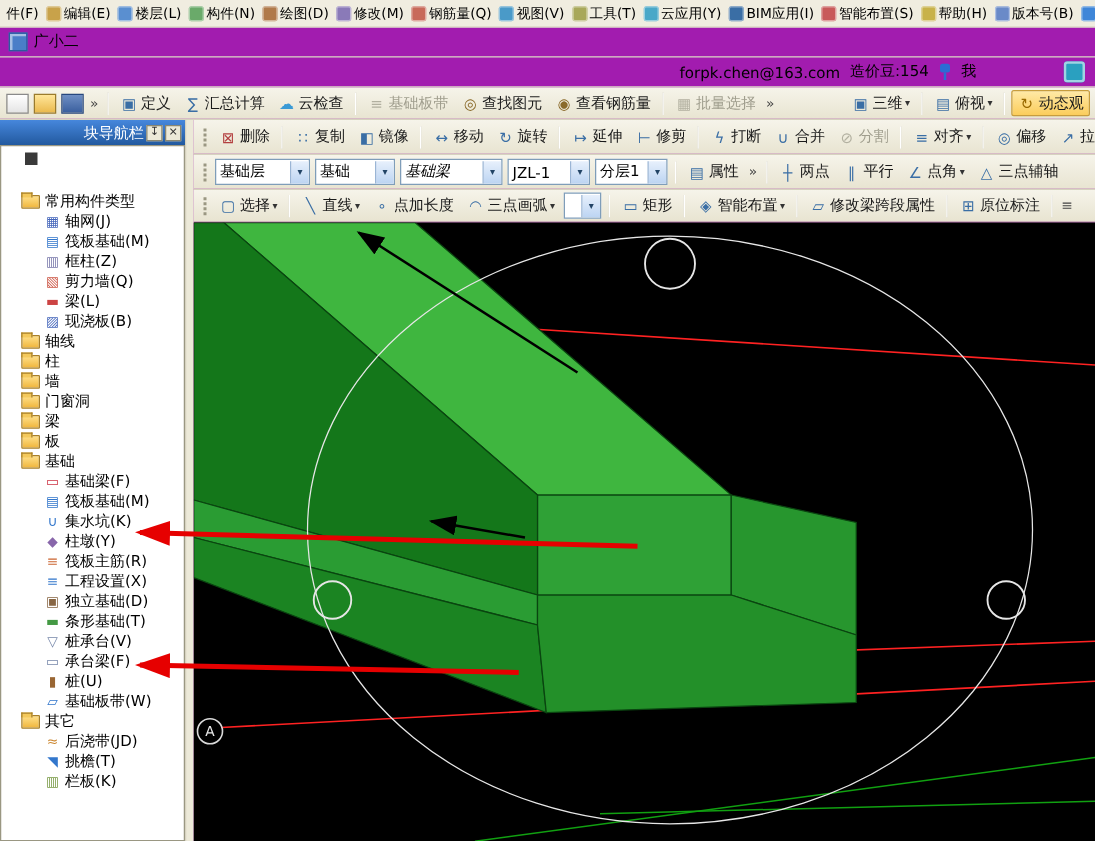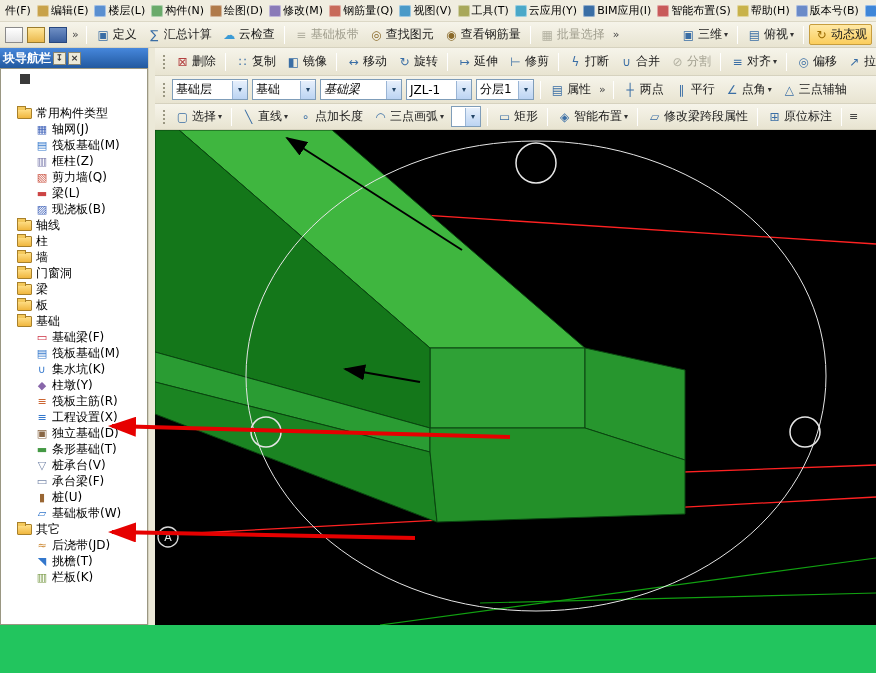--- a/index.html
+++ b/index.html
@@ -1,17 +1,17 @@
 <!DOCTYPE html>
 <html><head>
 <meta charset="utf-8">
 <style>
   *{box-sizing:border-box;margin:0;padding:0}
   body{font-family:"DejaVu Sans","Liberation Sans",sans-serif;font-size:12px;color:#000}
-  #app{position:relative;width:876px;height:673px;background:#22c55e;overflow:hidden}
+  #app{position:relative;width:876px;height:673px;background:#a21caf;overflow:hidden}
 
   
   .menubar{height:22px;display:flex;align-items:center;padding:0 2px;background:#f0ede0;border-bottom:1px solid #dcd8c6;overflow:hidden;font-size:11px}
   .mitem{display:flex;align-items:center;gap:2px;padding:2px 3px;white-space:nowrap;flex:none}
   .micn{width:12px;height:12px;border-radius:2px;flex:none;box-shadow:inset 0 0 0 1px rgba(255,255,255,.45)}
   .mright{margin-left:auto;display:flex;align-items:center;gap:2px;flex:none}
   .micn.nc{background:#3f86d8}
 
   .quickbar{height:24px;display:flex;align-items:center;gap:5px;padding:0 7px;border-bottom:1px solid #dcd8c6}
   .appicon{width:15px;height:15px;background:#4a7ec8;border:1px solid #2d5a9e;box-shadow:inset 2px 2px 0 rgba(255,255,255,.5);flex:none}
@@ -41,21 +41,21 @@
   .tbtn.dis{color:#a09e8e}
   .tbtn.dis .ticn{color:#b2b0a0!important}
   .tbtn.prs{background:linear-gradient(#ffe9a6,#fbcd5c);border:1px solid #c79d3d;border-radius:2px}
   .combo{display:flex;align-items:center;justify-content:space-between;height:21px;background:#fff;border:1px solid #7f9db9;margin:0 2px;flex:none;overflow:hidden}
   .cval{padding-left:3px;white-space:nowrap;overflow:hidden}
   .cab{width:15px;height:18px;display:flex;align-items:center;justify-content:center;background:linear-gradient(#e7f0fc,#bcd4f2);border-left:1px solid #9ab5d5;font-size:8px;color:#246;flex:none}
 
   
   .workarea{display:flex;height:577px}
   .sidebar{width:148px;flex:none;display:flex;flex-direction:column;background:#ece9d8}
-  .paneltitle{height:20px;background:linear-gradient(#4687dc,#22599f);color:#fff;font-weight:bold;display:flex;align-items:center;justify-content:flex-start;padding:0 3px;flex:none}
+  .paneltitle{height:20px;background:linear-gradient(#4687dc,#22599f);color:#fff;font-weight:normal;display:flex;align-items:center;justify-content:flex-end;padding:0 3px;flex:none}
   .ptbtns{display:flex}
   .ptb{width:13px;height:13px;background:#ece9d8;border:1px solid #8a8772;display:flex;align-items:center;justify-content:center;font-size:9px;color:#333;margin-left:2px}
   .sbbtn{height:20px;display:flex;align-items:center;justify-content:center;background:linear-gradient(#fdfcf7,#dcd8c9);border:1px solid #9a9782;border-top-color:#fff;flex:none}
   .tree{flex:1;background:#fff;border:1px solid #9a9782;padding-top:2px;overflow:hidden}
   .trow{display:flex;align-items:center;height:16px;white-space:nowrap}
   .trow.root{margin-bottom:18px}
   .ricn{width:10px;height:10px;background:#3a3a3a;margin-left:3px;flex:none}
   .d0{padding-left:16px}
   .d1{padding-left:34px}
   .fold{width:15px;height:11px;background:linear-gradient(#ffe08a,#f0b73f);border:1px solid #a8802a;border-radius:1px;position:relative;margin-right:4px;flex:none}
@@ -130,21 +130,32 @@
         <span class="micn" style="background: rgb(106, 138, 200);"></span>
         <span>版本号(B)</span>
       </div>
       <div class="mright">
         <div class="mitem">
           <span class="micn nc"></span>
         </div>
       </div>
     </div>
 
-
+  <div class="quickbar">
+    <span class="appicon"></span>
+    <span>广小二</span>
+  </div>
+
+  <div class="accountbar">
+    <span>forpk.chen@163.com</span>
+    <span>造价豆:154</span>
+    <span class="pinpin"></span>
+    <span>我</span>
+    <span class="acctic"></span>
+  </div>
 
   <div class="toolbar" id="tb-main">
       <span class="fic new"></span>
       <span class="fic open"></span>
       <span class="fic save"></span>
       <span class="chev">»</span>
       <span class="sep"></span>
       <div class="tbtn">
         <span class="ticn" style="color: rgb(58, 110, 165);">▣</span>
         <span class="tlbl">定义</span>

